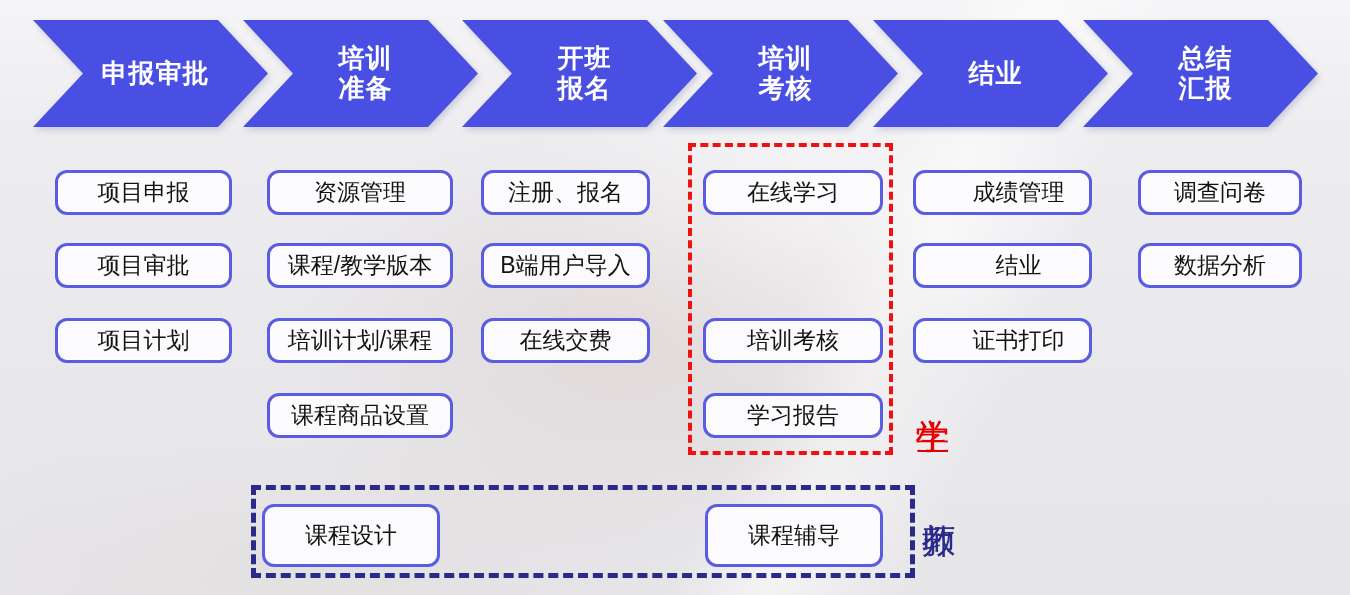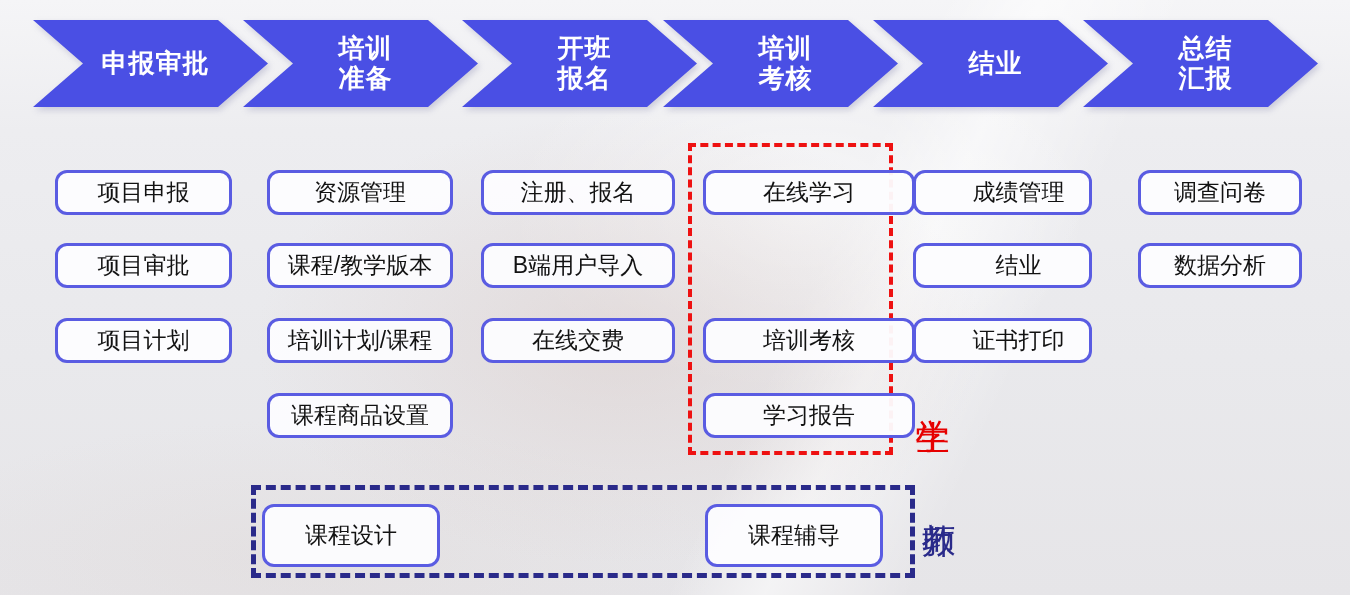--- a/index.html
+++ b/index.html
@@ -10,21 +10,21 @@
     position:relative; width:1350px; height:595px; overflow:hidden;
     background:
       radial-gradient(ellipse 520px 320px at 620px 340px, rgba(212,194,190,0.40), rgba(212,194,190,0) 70%),
       radial-gradient(ellipse 420px 260px at 800px 210px, rgba(255,255,255,0.55), rgba(255,255,255,0) 70%),
       radial-gradient(ellipse 600px 200px at 300px 560px, rgba(222,214,212,0.35), rgba(222,214,212,0) 70%),
       linear-gradient(115deg, rgba(255,255,255,0) 58%, rgba(255,255,255,0.55) 64%, rgba(255,255,255,0) 73%),
       linear-gradient(180deg,#f5f5f7 0%, #ededf0 22%, #e9e9ec 60%, #e6e5e8 100%);
   }
 
   
-  .chev-wrap { position:absolute; top:20px; width:235px; height:87px;
+  .chev-wrap { position:absolute; top:20px; width:235px; height:107px;
                filter:drop-shadow(2px 3px 3px rgba(70,70,130,0.22)); }
   .chev {
     width:100%; height:100%; background:#4a4fe4;
     clip-path:polygon(0% 0%, calc(100% - 50px) 0%, 100% 50%, calc(100% - 50px) 100%, 0% 100%, 50px 50%);
     display:flex; align-items:center; justify-content:center;
     padding-left:52px; padding-right:42px;
   }
   .chev-label { color:#ffffff; font-weight:bold; font-size:26px; line-height:1.12;
                 text-align:center; letter-spacing:1px; }
   .chev-label span { display:block; }
@@ -34,22 +34,22 @@
   .box {
     position:absolute; height:45px;
     background:rgba(252,252,254,0.96);
     border:3px solid #5a5ce2; border-radius:12px;
     display:flex; align-items:center; justify-content:center;
     font-size:23px; color:#121212; white-space:nowrap;
   }
   .r1{top:170px;} .r2{top:243px;} .r3{top:318px;} .r4{top:393px;}
   .c1{left:55px;  width:177px;}
   .c2{left:267px; width:186px;}
-  .c3{left:481px; width:194px;}
-  .c4{left:703px; width:212px;}
+  .c3{left:481px; width:169px;}
+  .c4{left:703px; width:180px;}
   .c5{left:913px; width:179px;padding-left:32px;}
   .c6{left:1138px;width:164px;}
   .tbox{top:504px; height:63px; width:178px;}
   .tb1{left:262px;} .tb2{left:705px;}
 
   
   .student-outline { position:absolute; left:688px; top:143px; width:205px; height:312px;
                      border:4px dashed #ee1111; }
   .teacher-outline { position:absolute; left:251px; top:485px; width:664px; height:93px;
                      border:5px dashed #2a2a8a; }

